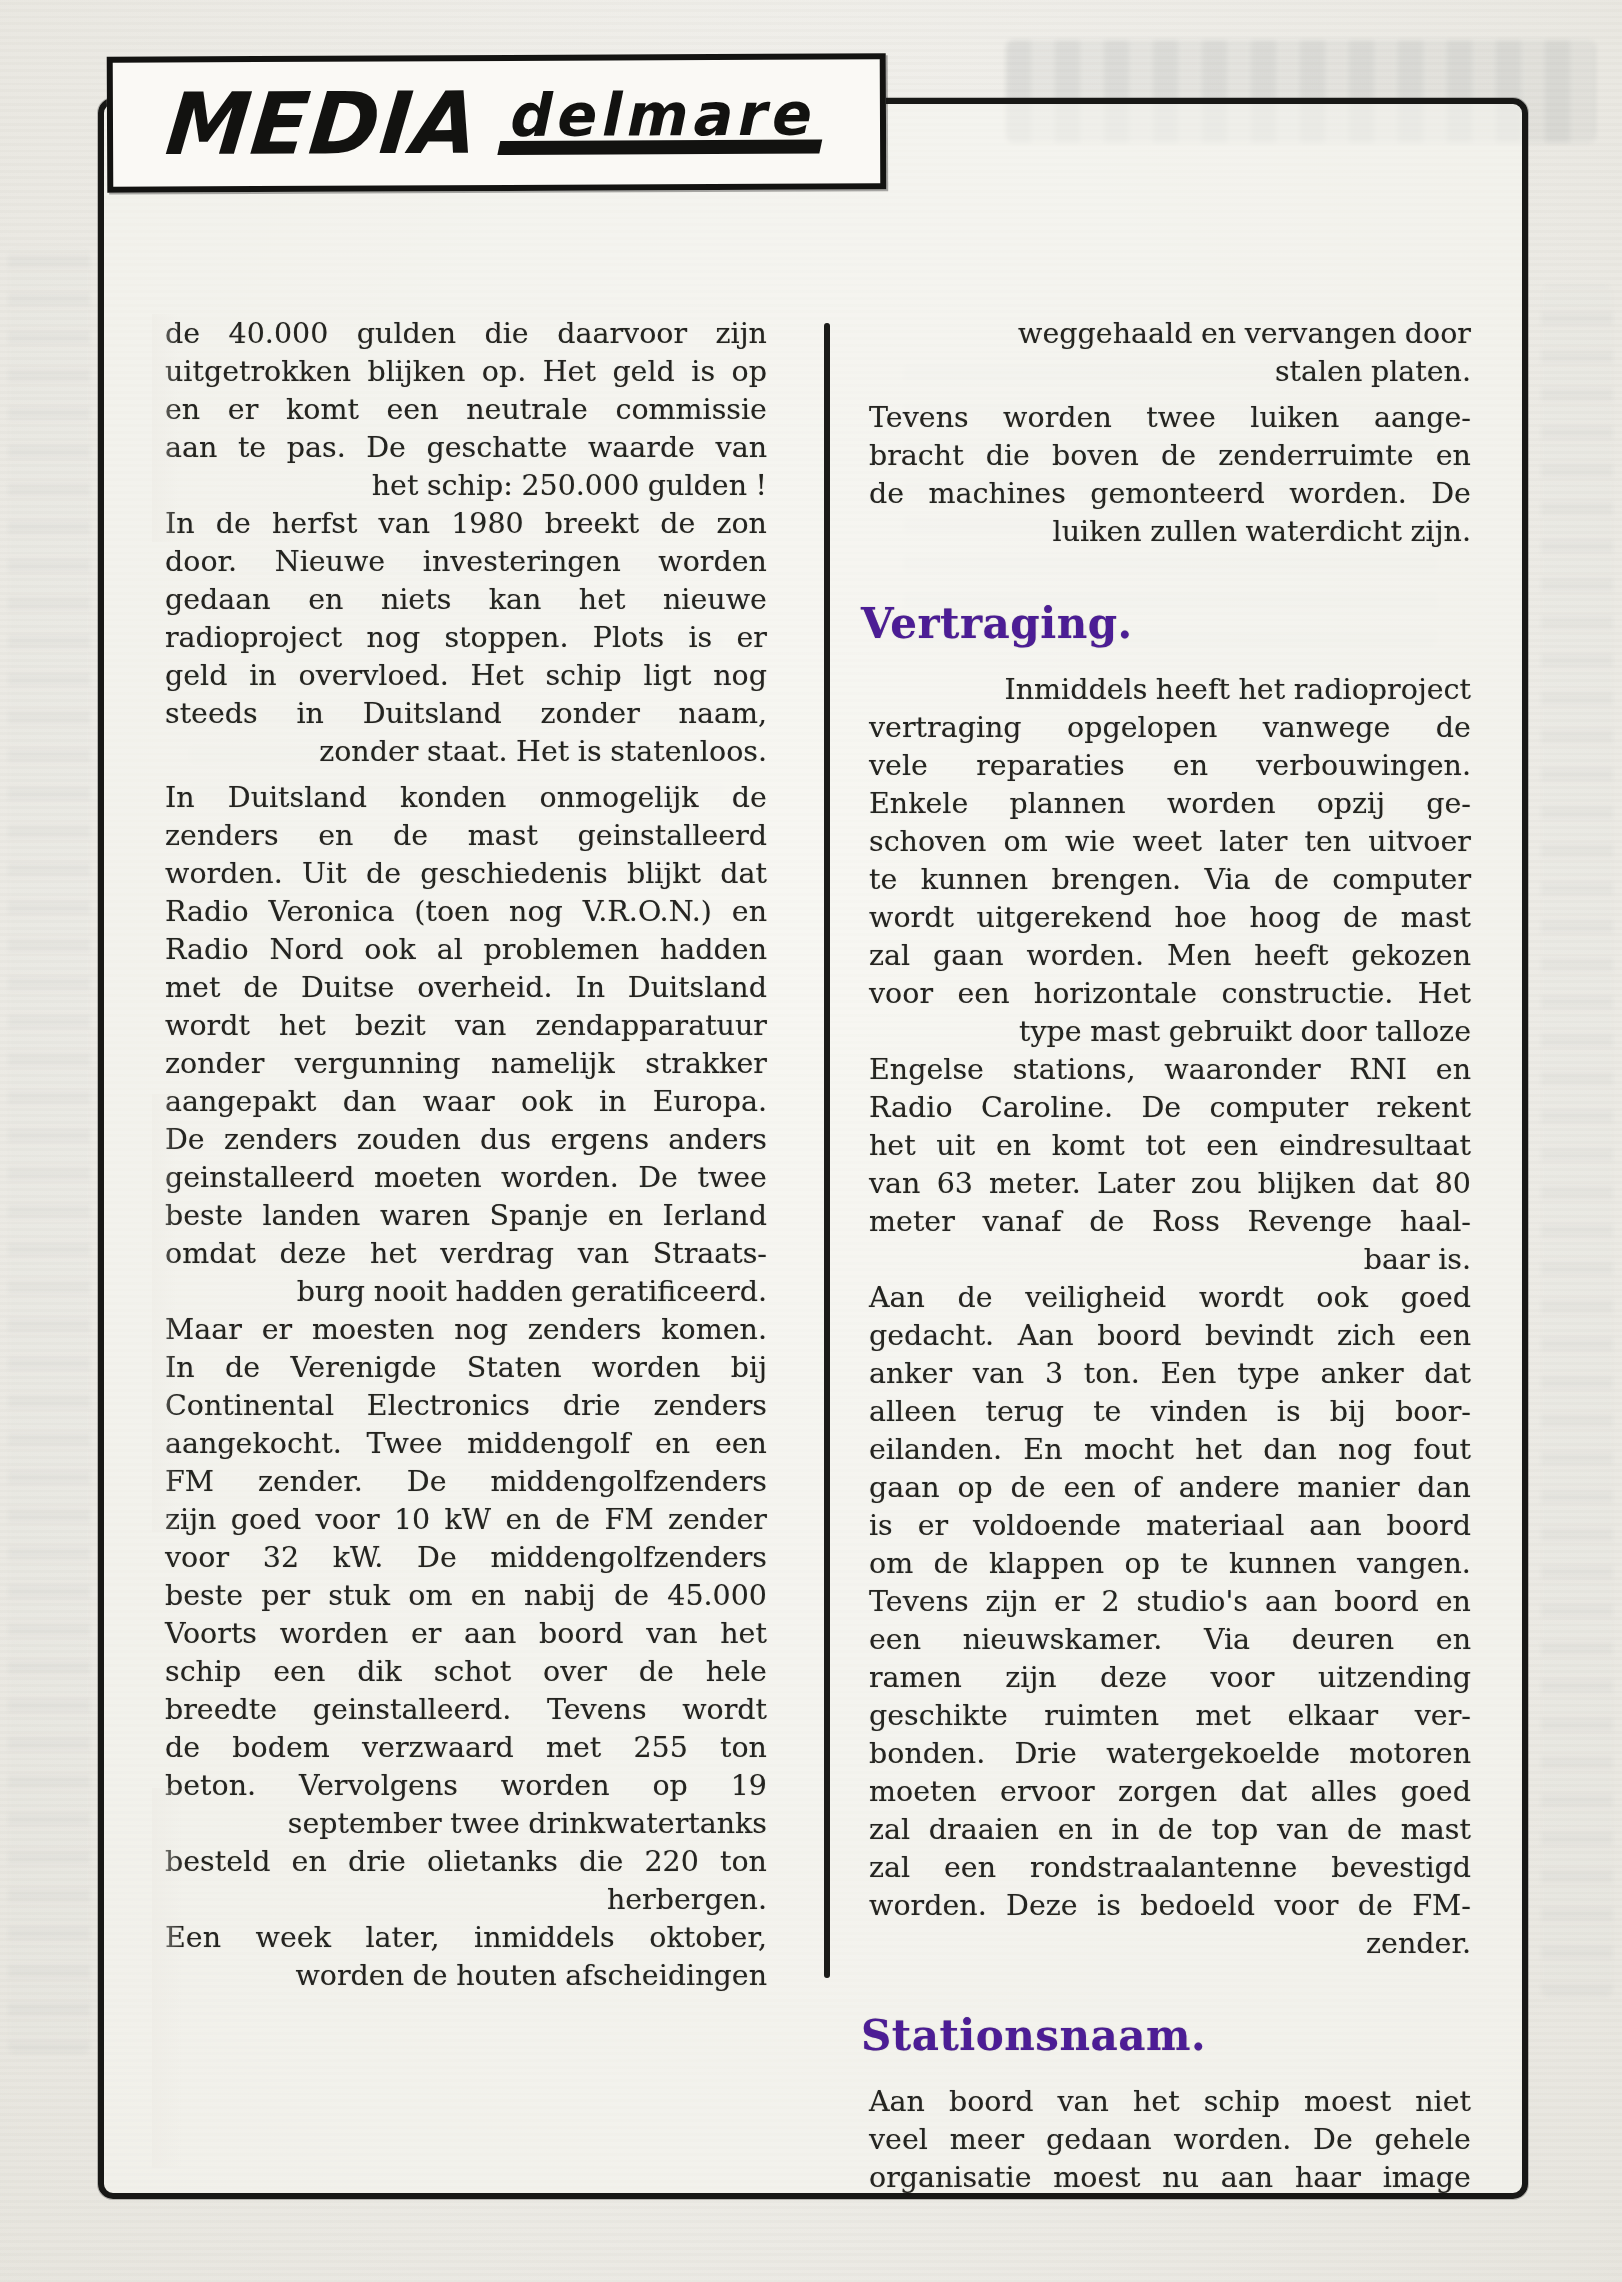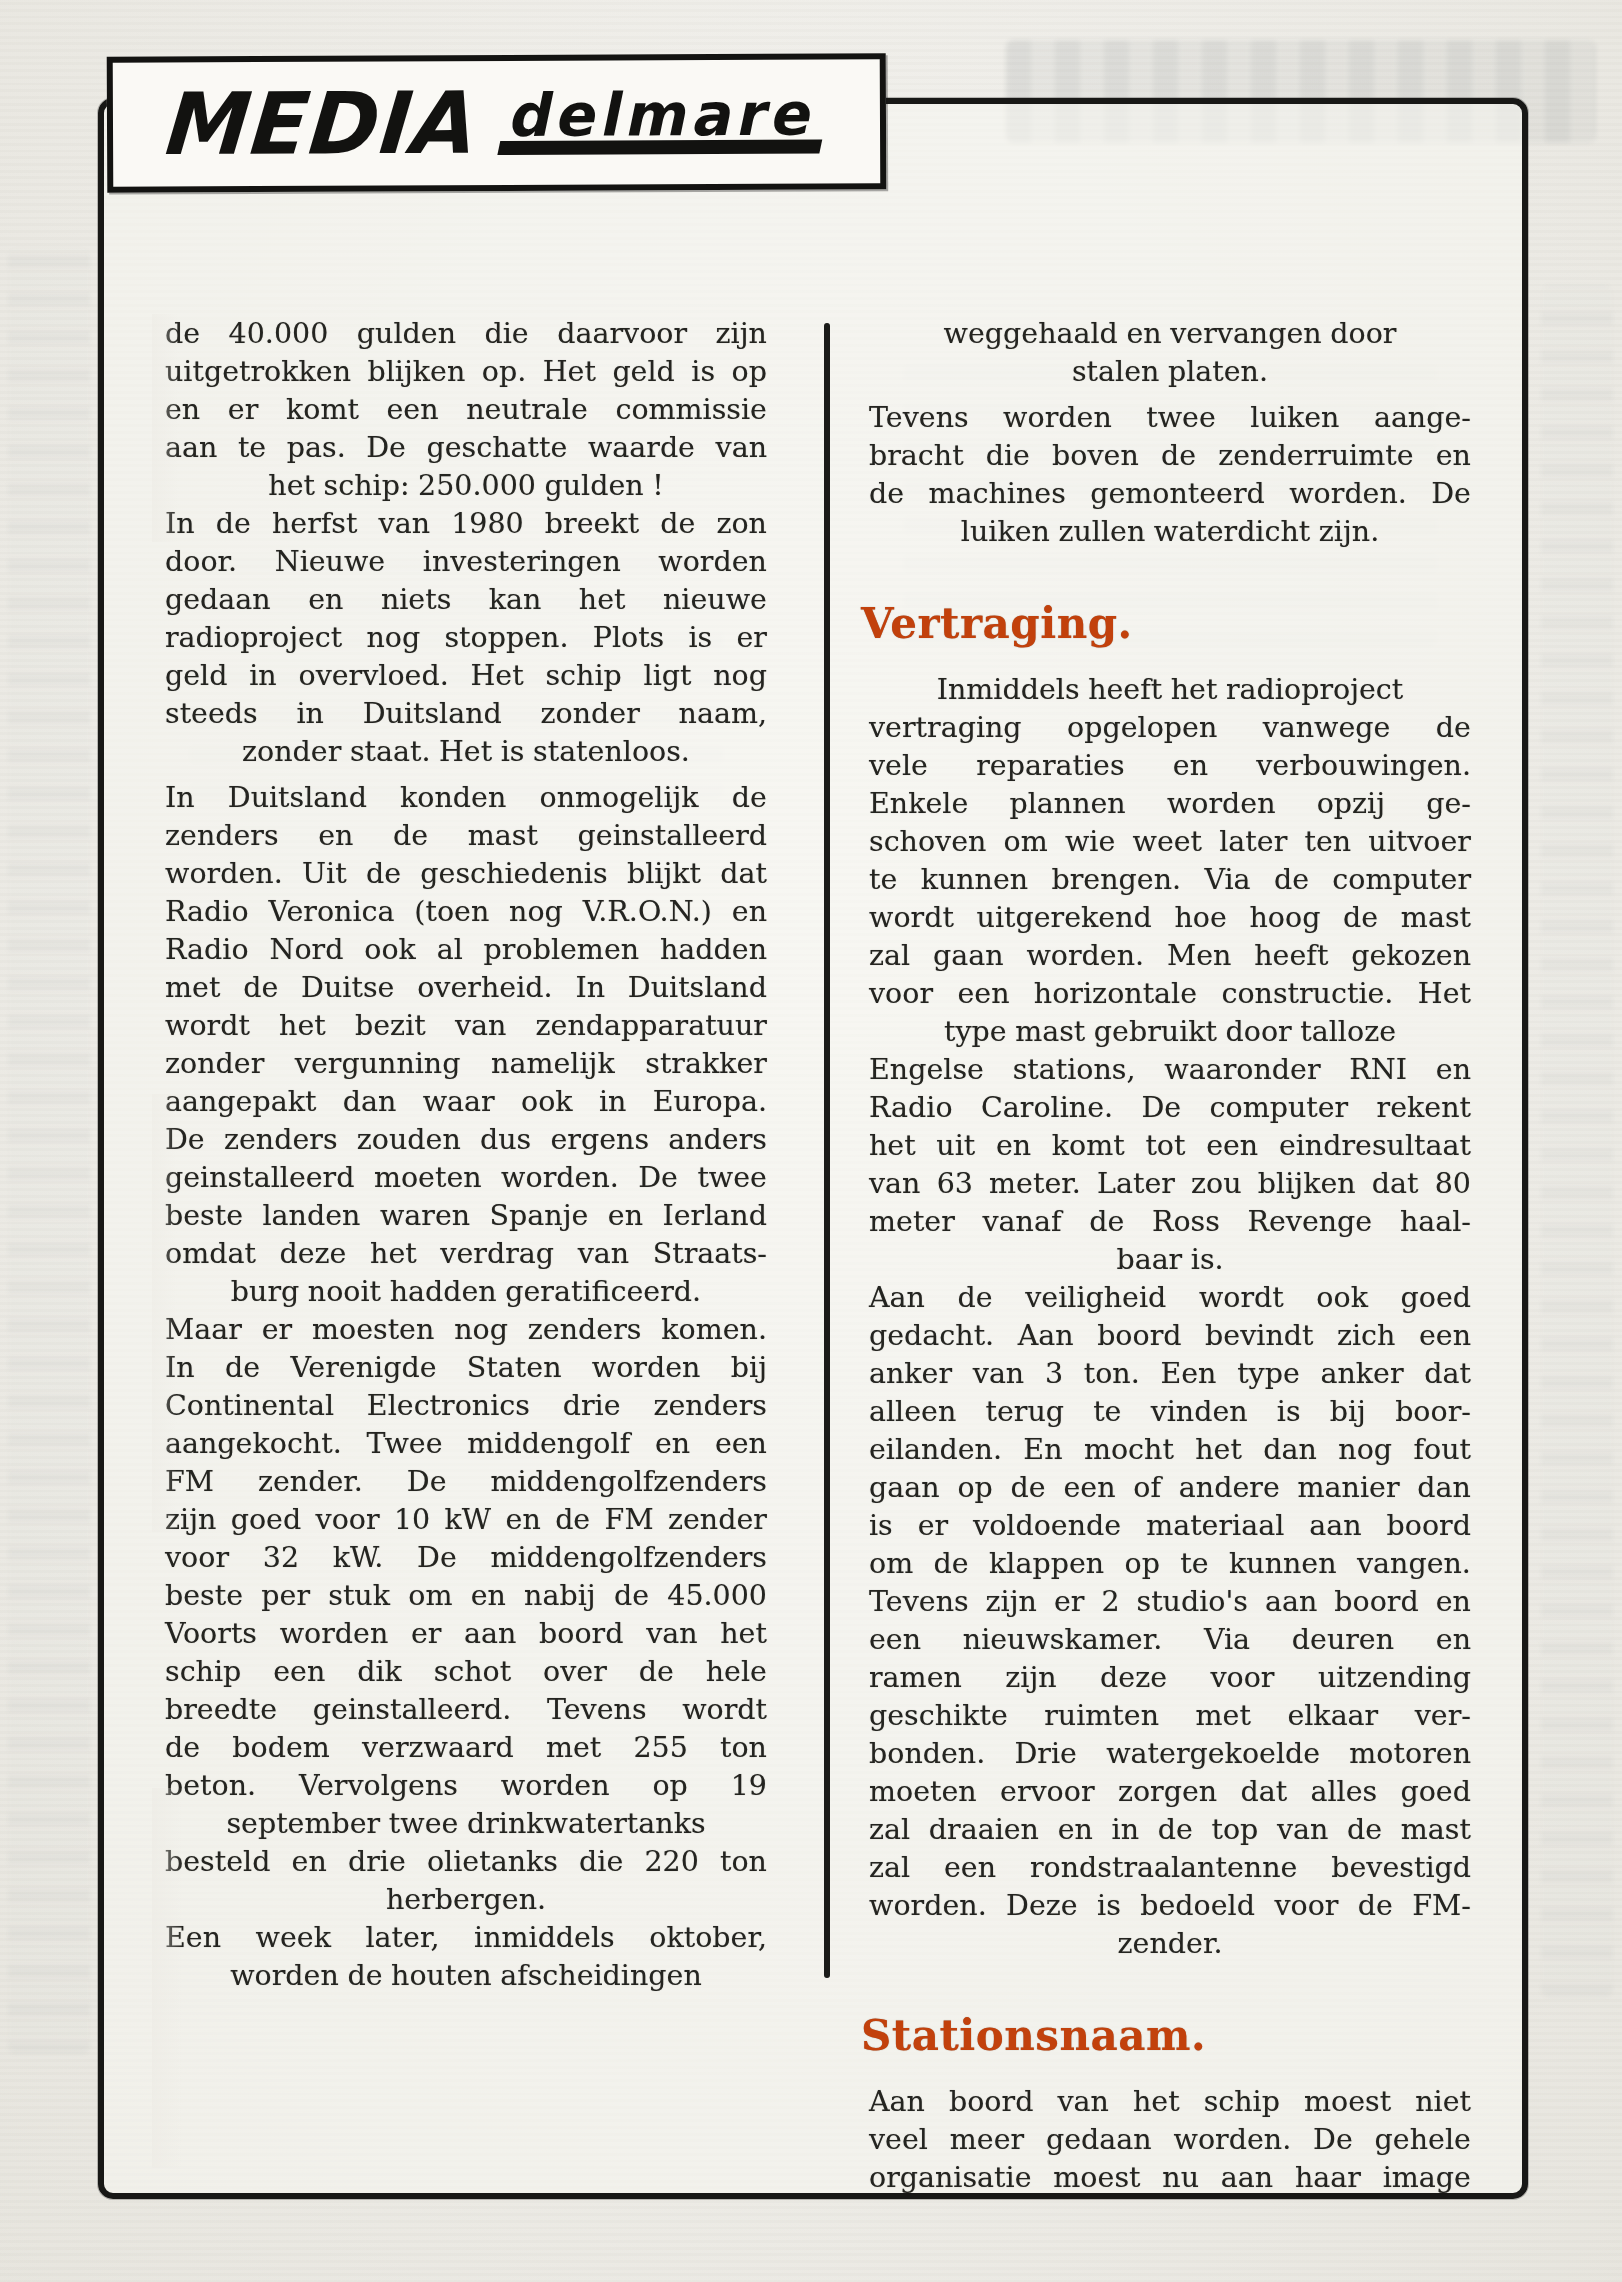--- a/index.html
+++ b/index.html
@@ -56,24 +56,24 @@
   
   .column{position:absolute;width:618px;color:#242420;}
   .column-left{left:157px;top:309px;}
   .column-right{left:861px;top:309px;}
   .para{margin:8px;}
   .line{
     display:flex;justify-content:space-between;align-items:baseline;
     height:38px;font-size:28.5px;white-space:nowrap;
     text-shadow:0 0 1px rgba(36,36,32,0.35);
   }
-  .line.loose{justify-content:center;gap:0.30em;}
+  .line.loose{justify-content:flex-end;gap:0.30em;}
   .heading{
     font-weight:bold;font-size:42px;line-height:57px;height:57px;
-    margin:42px 0 21px 0;color:#c2410c;letter-spacing:0.5px;
+    margin:42px 0 21px 0;color:#4c1d95;letter-spacing:0.5px;
     text-shadow:0 0 1px rgba(27,27,24,0.4);
   }
   .column-divider{
     position:absolute;left:824px;top:323px;width:5.7px;height:1655px;
     background:#1b1b19;border-radius:2.9px;
   }
   
   .ink-fade{
     position:absolute;pointer-events:none;
     background:linear-gradient(to right,#edebe5 0%, rgba(237,235,229,0) 85%);

